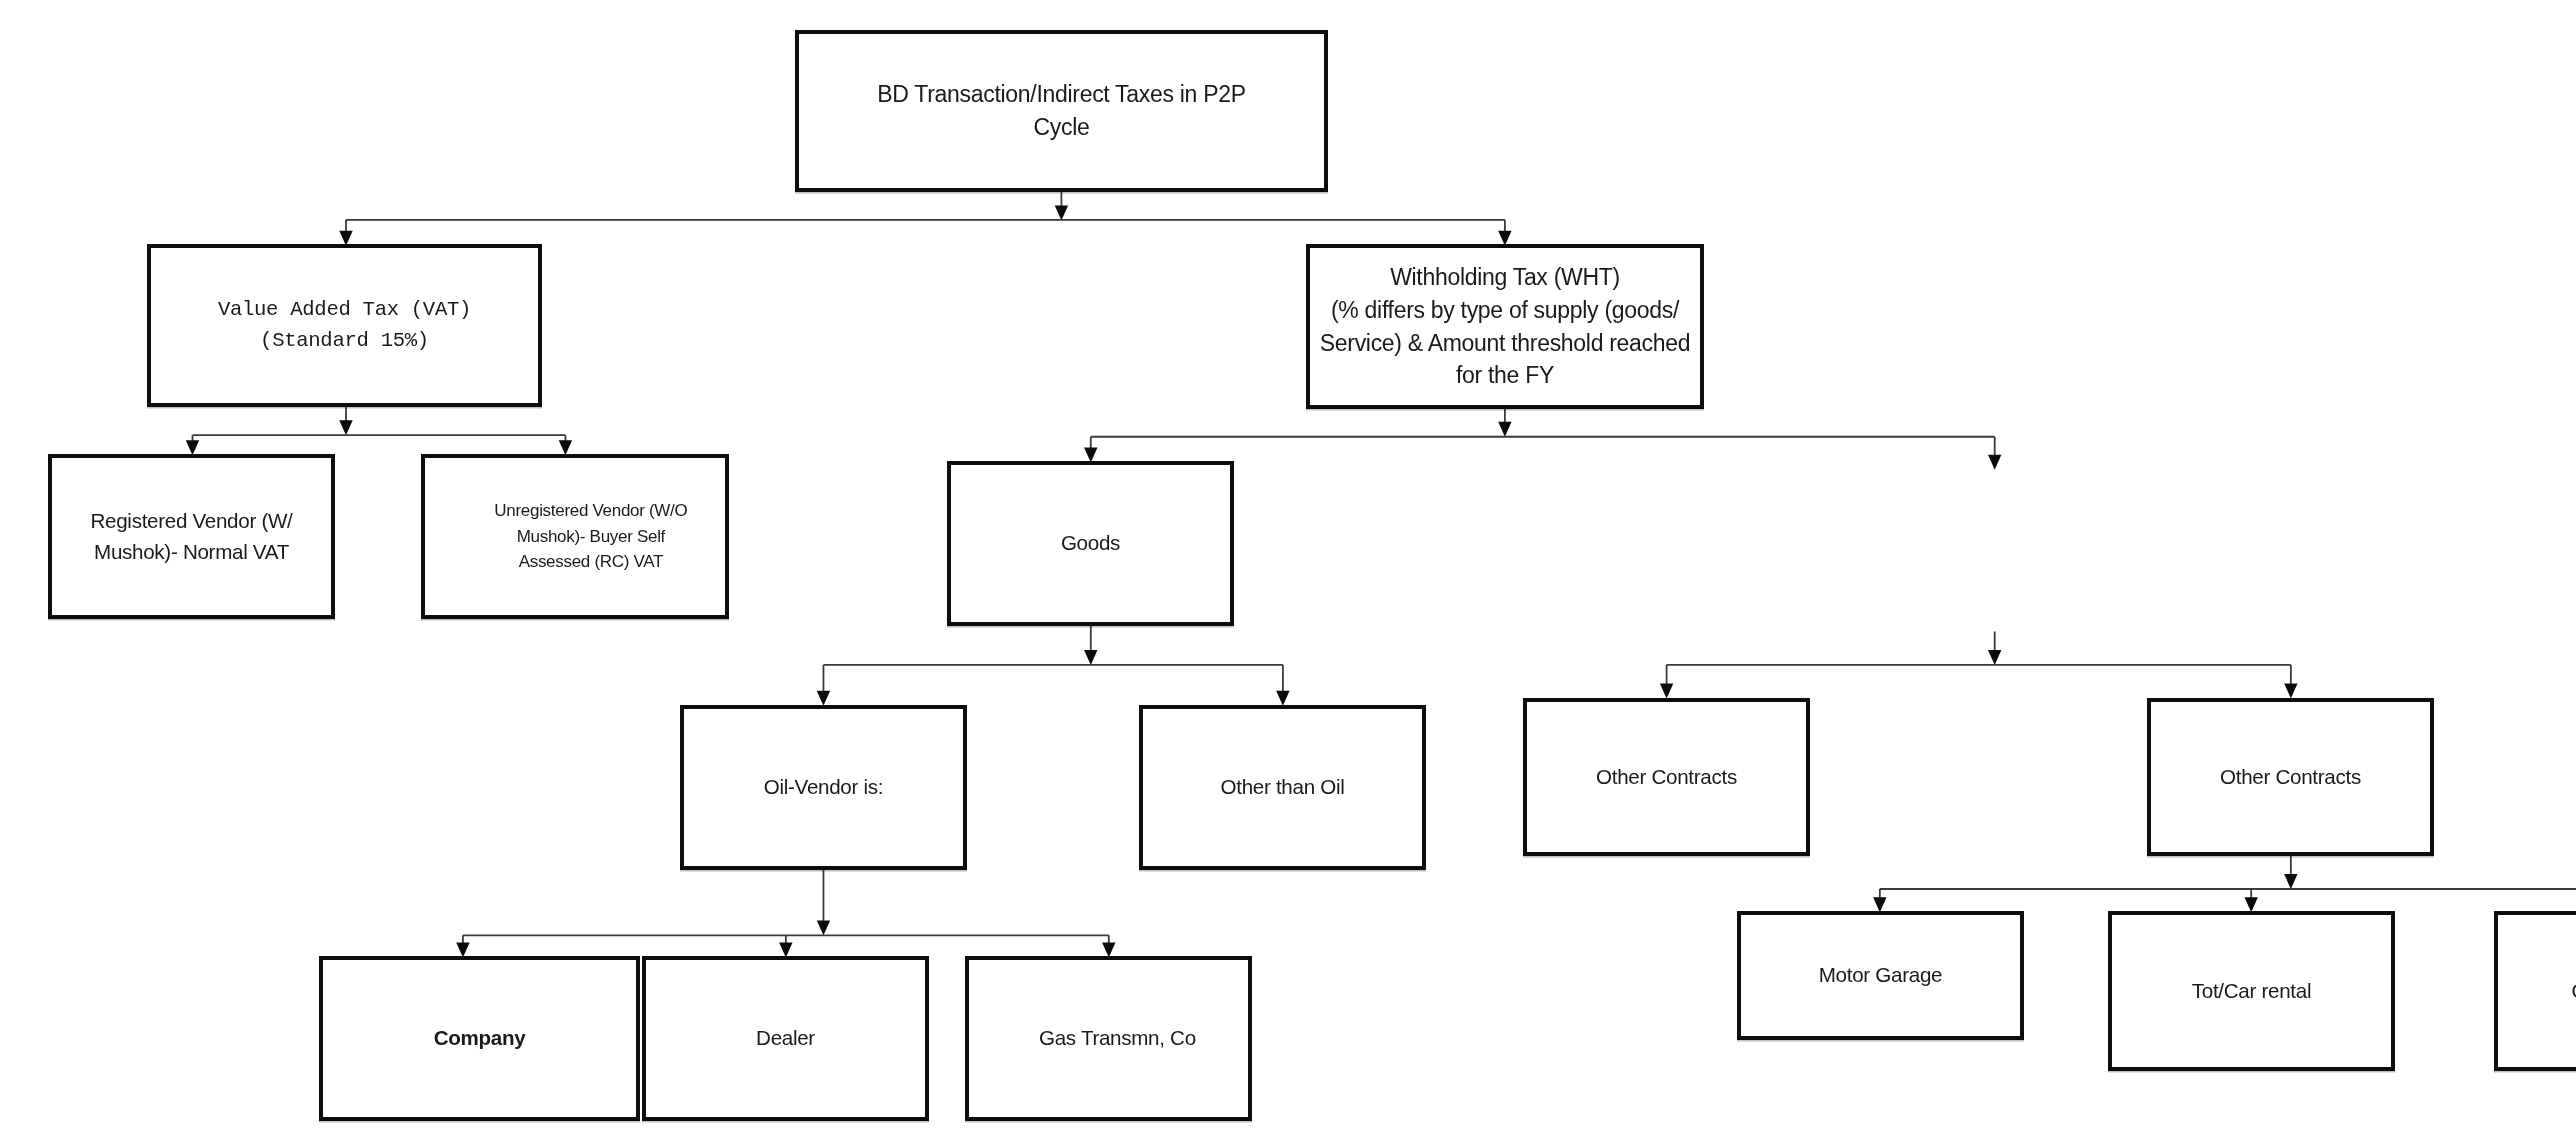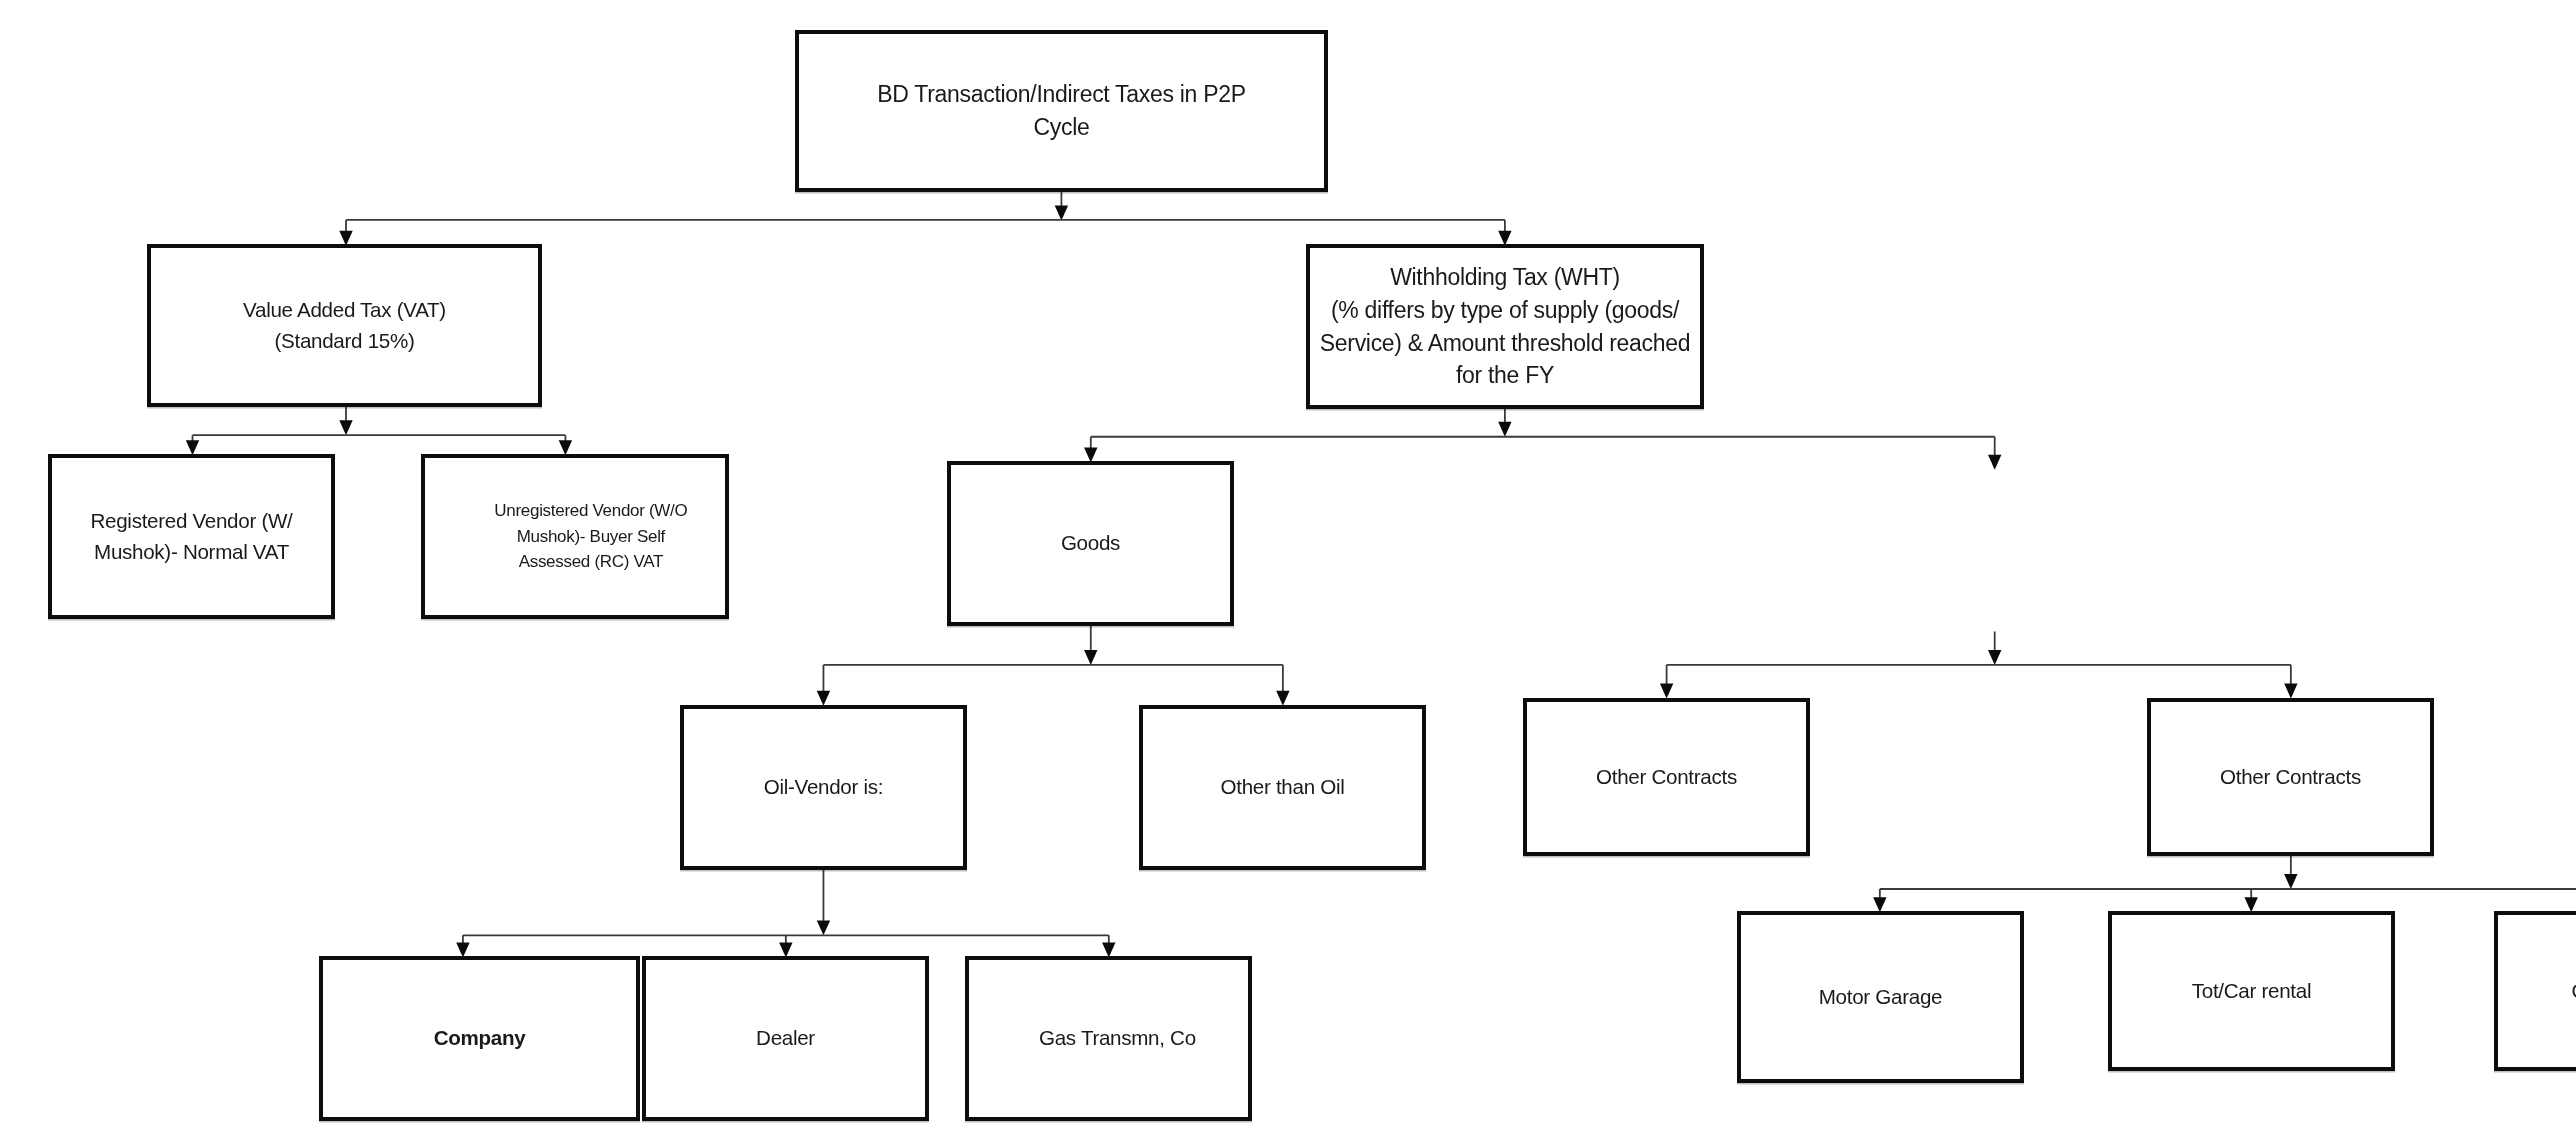--- a/index.html
+++ b/index.html
@@ -108,21 +108,21 @@
       <line x1="4370" y1="1726" x2="4370" y2="1743"></line>
       <polygon points="4357,1742 4383,1742 4370,1771"></polygon>
       <line x1="5119" y1="1726" x2="5119" y2="1743"></line>
       <polygon points="5106,1742 5132,1742 5119,1771"></polygon>
     </g>
   </svg>
 
   <div class="node node--title" style="left:795px;top:30px;width:533px;height:162px;">BD Transaction/Indirect Taxes in P2P
 Cycle</div>
 
-  <div class="node" style="left:147px;top:244px;width:395px;height:163px;">Value Added Tax (VAT)
+  <div class="node" style="left:147px;top:244px;width:395px;height:163px;font-family:Liberation Mono, monospace;">Value Added Tax (VAT)
 (Standard 15%)</div>
 
   <div class="node" style="left:1306px;top:244px;width:398px;height:165px;font-size:23px;line-height:1.42;">Withholding Tax (WHT)
 (% differs by type of supply (goods/
 Service) &amp; Amount threshold reached
 for the FY</div>
 
   <div class="node" style="left:48px;top:454px;width:287px;height:165px;">Registered Vendor (W/
 Mushok)- Normal VAT</div>
 
@@ -140,20 +140,20 @@
   <div class="node" style="left:1523px;top:698px;width:287px;height:158px;">Other Contracts</div>
 
   <div class="node" style="left:2147px;top:698px;width:287px;height:158px;">Other Contracts</div>
 
   <div class="node" style="left:319px;top:956px;width:321px;height:165px;font-weight:bold;">Company</div>
 
   <div class="node" style="left:642px;top:956px;width:287px;height:165px;">Dealer</div>
 
   <div class="node" style="left:965px;top:956px;width:287px;height:165px;padding-left:25px;">Gas Transmn, Co</div>
 
-  <div class="node" style="left:1737px;top:911px;width:287px;height:172px;">Motor Garage</div>
+  <div class="node" style="left:1737px;top:911px;width:287px;height:129px;">Motor Garage</div>
 
   <div class="node" style="left:2108px;top:911px;width:287px;height:160px;">Tot/Car rental</div>
 
   <div class="node" style="left:2494px;top:911px;width:287px;height:160px;">Other Services</div>
 
 </div>
 
 
 </body></html>

